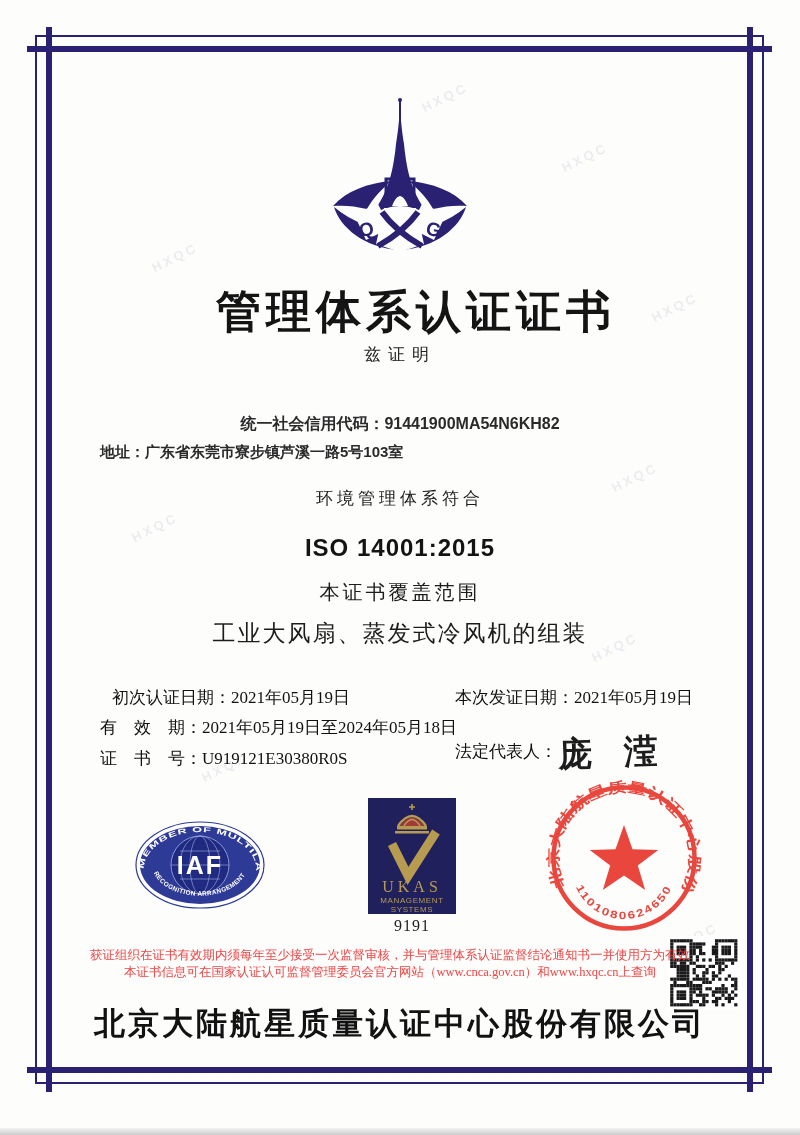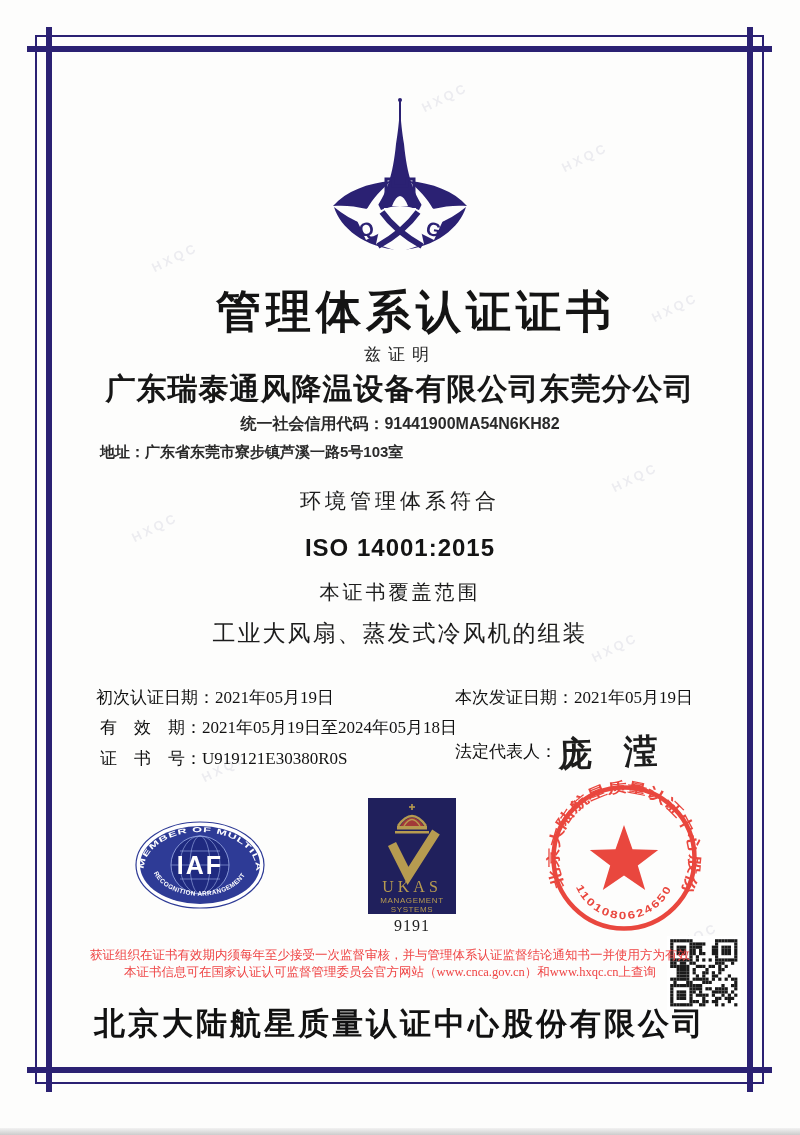--- a/index.html
+++ b/index.html
@@ -6,21 +6,21 @@
   .page{position:relative;width:800px;height:1135px;background:#fdfdfc;overflow:hidden;
         font-family:"Liberation Sans",sans-serif;color:#1b1b1b;}
   .abs{position:absolute;}
   .ctr{left:0;width:800px;text-align:center;}
   .title{font-size:45px;font-weight:bold;letter-spacing:5px;color:#141414;}
   .certify{font-size:17px;letter-spacing:7px;font-family:"Liberation Serif",serif;color:#222;}
   .company{font-size:30px;font-weight:bold;letter-spacing:1px;color:#161616;}
   .credit{font-size:16px;font-weight:bold;color:#2a2a2a;}
   .addr{font-size:15px;font-weight:bold;color:#2a2a2a;}
   .serifline{font-family:"Liberation Serif",serif;color:#1c1c1c;}
-  .sys{font-size:21px;letter-spacing:4px;}
+  .sys{font-size:17px;letter-spacing:4px;}
   .std{font-size:24px;font-weight:bold;letter-spacing:1px;color:#141414;}
   .scopetitle{font-size:20px;letter-spacing:3px;}
   .scope{font-size:23px;letter-spacing:2px;}
   .daterow{font-family:"Liberation Serif",serif;font-size:17px;color:#111;white-space:nowrap;}
   .sig{font-family:"DejaVu Serif",serif;font-size:34px;font-weight:bold;color:#1d1d1d;
        transform:rotate(-2deg);letter-spacing:10px;}
   .fineprint{font-family:"Liberation Serif",serif;font-size:12.5px;line-height:16.5px;color:#ef4444;text-align:center;}
   .issuer{font-size:31px;font-weight:bold;letter-spacing:3px;color:#121212;}
   .ukas-num{font-family:"Liberation Serif",serif;font-size:16px;color:#222;letter-spacing:1px;}
   .wm{position:absolute;font-size:13px;letter-spacing:3px;color:rgba(120,125,165,0.13);
@@ -74,30 +74,29 @@
     <polygon points="384,208 416,208 424,244 400,252 376,244" fill="#fdfdfc"></polygon>
     <path d="M382,212 C392,226 404,236 422,246" stroke="#2b2173" stroke-width="6" fill="none"></path>
     <path d="M418,212 C408,226 396,236 378,246" stroke="#2b2173" stroke-width="6" fill="none"></path>
     <path d="M392,206 Q400,186 408,206 Z" fill="#fdfdfc"></path>
     <text x="366" y="236" font-size="19" font-weight="bold" fill="#2b2173" text-anchor="middle" transform="rotate(-12 366 228)">Q</text>
     <text x="434" y="236" font-size="19" font-weight="bold" fill="#2b2173" text-anchor="middle" transform="rotate(12 434 228)">G</text>
   </svg>
 
   <div class="abs ctr title" style="top:282px;padding-left:16px;">管理体系认证证书</div>
   <div class="abs ctr certify" style="top:343px;">兹证明</div>
-  <div class="abs ctr company" style="top:369px;">广东瑞泰通风降温设备有限公司东莞分公司</div>
   <div class="abs ctr credit" style="top:414px;">统一社会信用代码：91441900MA54N6KH82</div>
   <div class="abs addr" style="left:100px;top:443px;">地址：广东省东莞市寮步镇芦溪一路5号103室</div>
 
   <div class="abs ctr serifline sys" style="top:487px;">环境管理体系符合</div>
   <div class="abs ctr std" style="top:534px;">ISO 14001:2015</div>
   <div class="abs ctr serifline scopetitle" style="top:579px;">本证书覆盖范围</div>
   <div class="abs ctr serifline scope" style="top:618px;">工业大风扇、蒸发式冷风机的组装</div>
 
-  <div class="abs daterow" style="left:96px;top:686px;font-family:Liberation Serif, serif;">
+  <div class="abs daterow" style="left:112px;top:686px;font-family:Liberation Serif, serif;">
     <span>初次认证日期：</span><span>2021年05月19日</span>
   </div>
   <div class="abs daterow" style="left:455px;top:686px;">
     <span>本次发证日期：</span><span>2021年05月19日</span>
   </div>
   <div class="abs daterow" style="left:100px;top:716px;">
     <span>有　效　期：</span><span>2021年05月19日至2024年05月18日</span>
   </div>
   <div class="abs daterow" style="left:100px;top:747px;">
     <span>证　书　号：</span><span>U919121E30380R0S</span>

